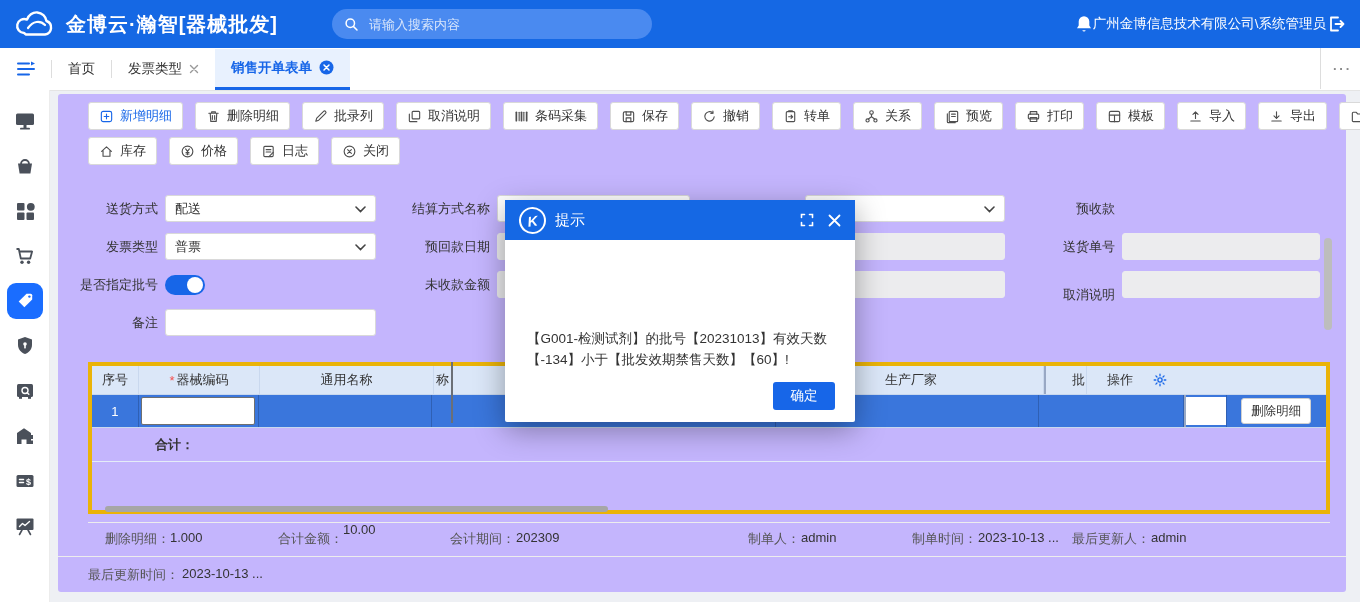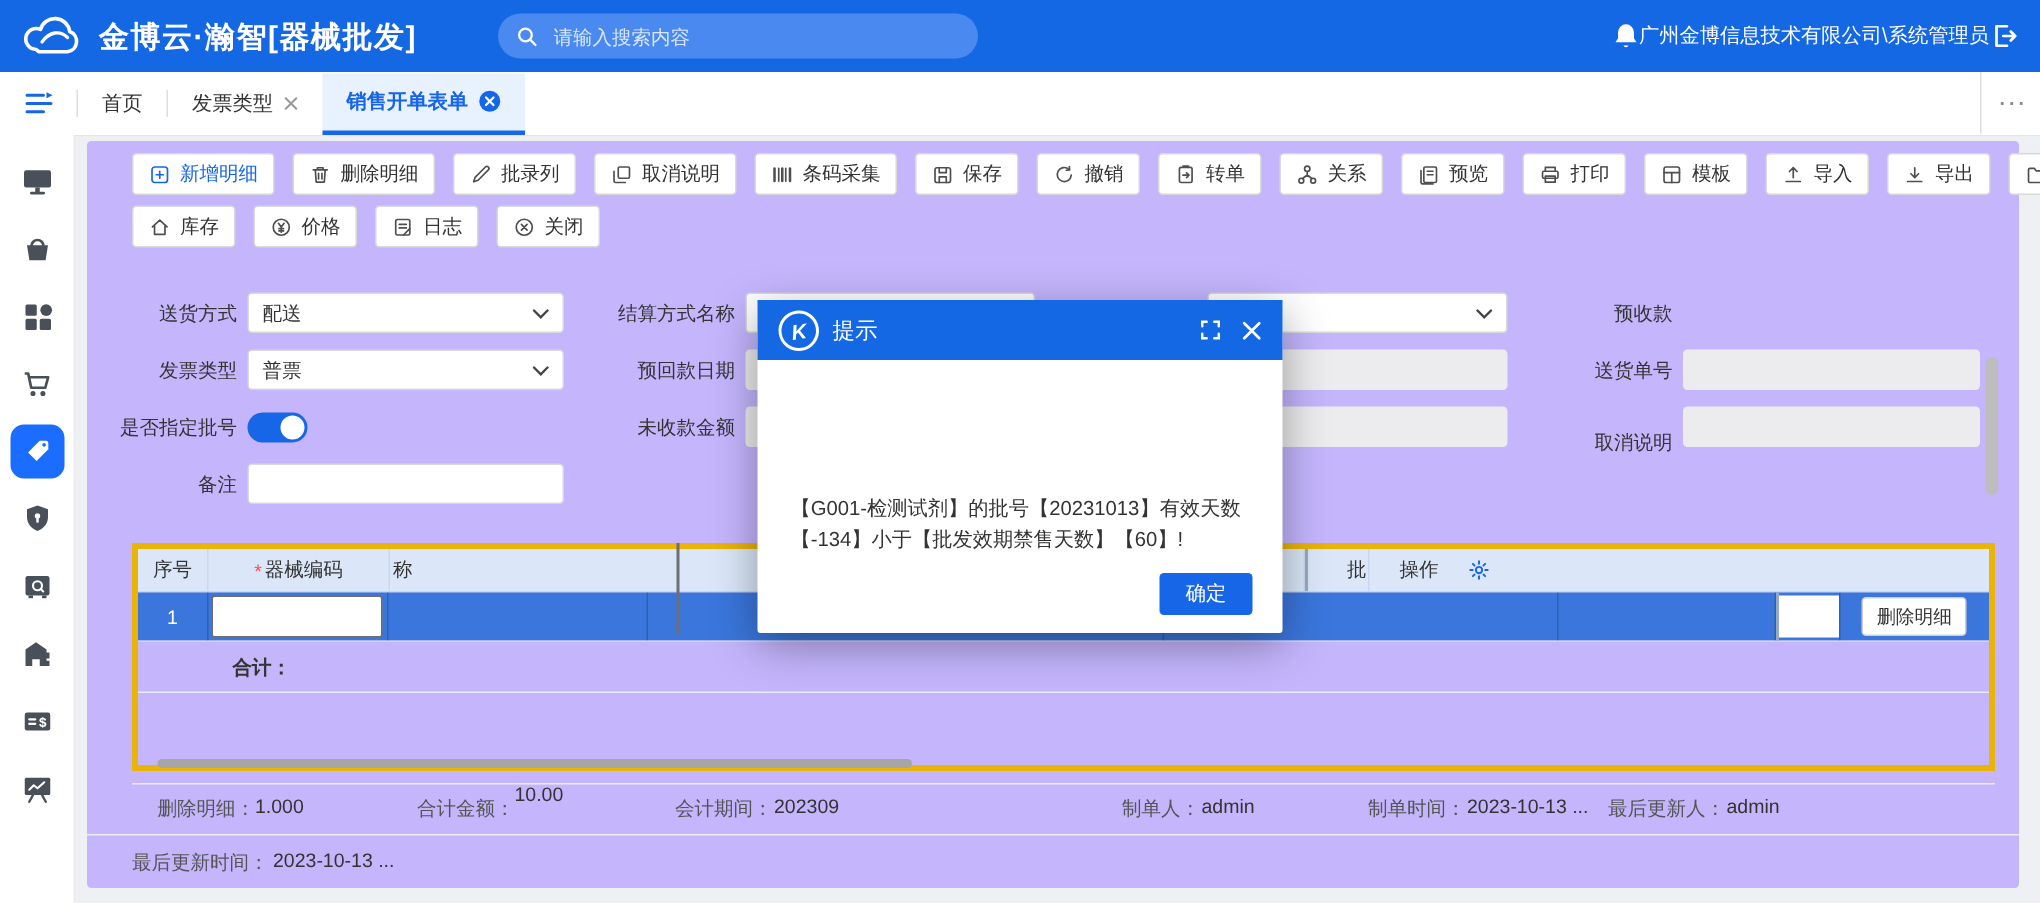--- a/index.html
+++ b/index.html
@@ -384,20 +384,21 @@
   <div class="lbl" style="left:0;top:215px;width:100px">备注</div>
   <input class="ctl" style="left: 107px; top: 215px; width: 211px;" value="">
 
   <div class="tbl">
     <div class="tr thead">
       <div class="th" style="width:47px">序号</div>
       <div class="th" style="width:121px">
         <span class="req">*</span>
         <span>器械编码</span>
       </div>
+      <div class="th" style="width:174px">通用名称</div>
       <div class="th" style="width:345px;justify-content:flex-start;padding-left:2px">称</div>
       <div class="th" style="width:265px">生产厂家</div>
       <div class="th" style="width:43px;justify-content:flex-end;padding-right:1px;border-left:2px solid #98a8c4">批</div>
       <div class="th" style="width:100px;gap:20px;border-right:none">
         <span>操作</span>
         <svg width="14" height="14" viewBox="0 0 14 14">
           <circle cx="7" cy="7" r="2.1" fill="none" stroke="#1766e8" stroke-width="1.3"></circle>
           <g stroke="#1766e8" stroke-width="1.3" stroke-linecap="round">
             <path d="M7 1.2v1.6M7 11.2v1.6M1.2 7h1.6M11.2 7h1.6M2.9 2.9l1.1 1.1M10 10l1.1 1.1M11.1 2.9L10 4M4 10l-1.1 1.1"></path>
           </g>

